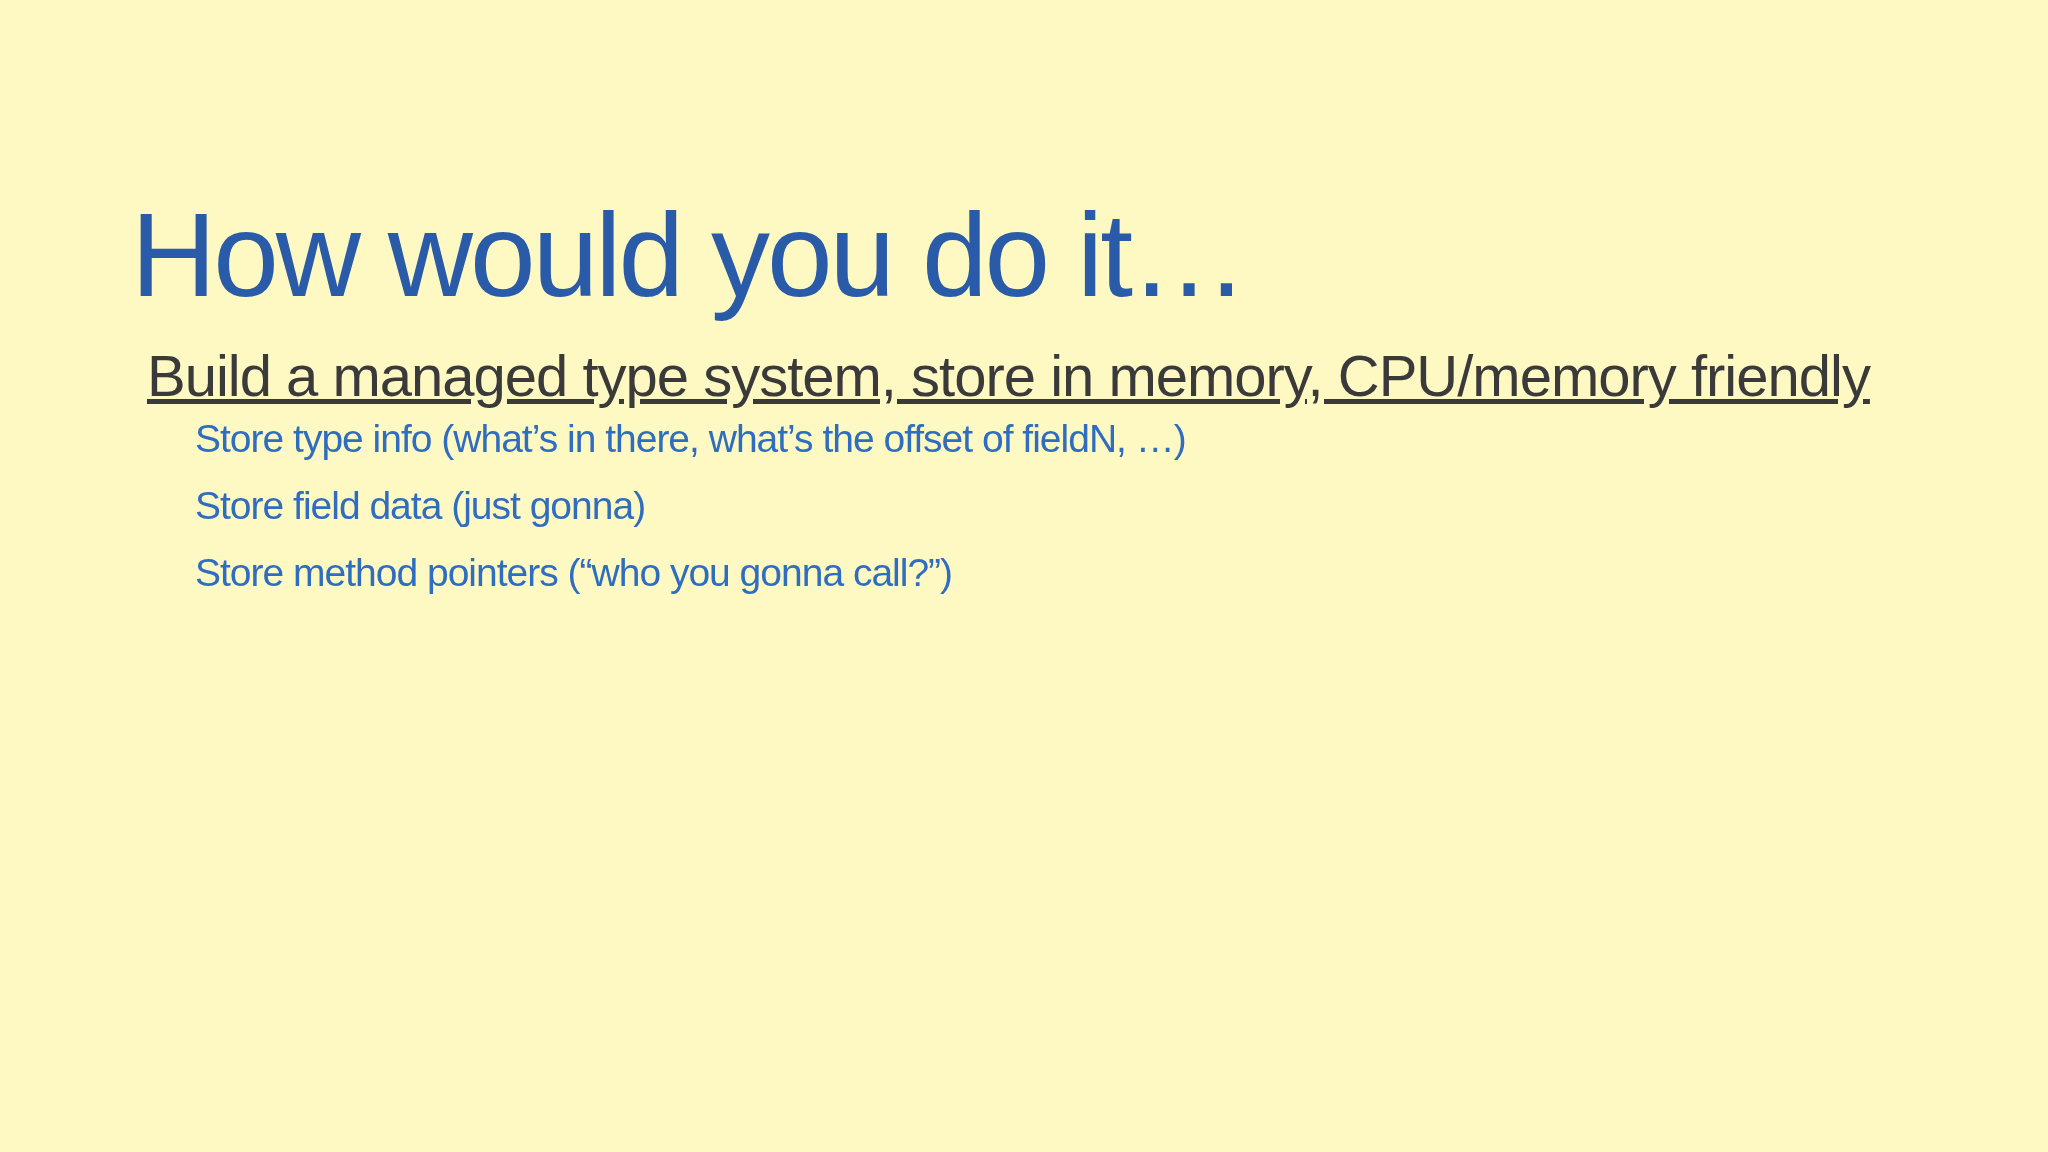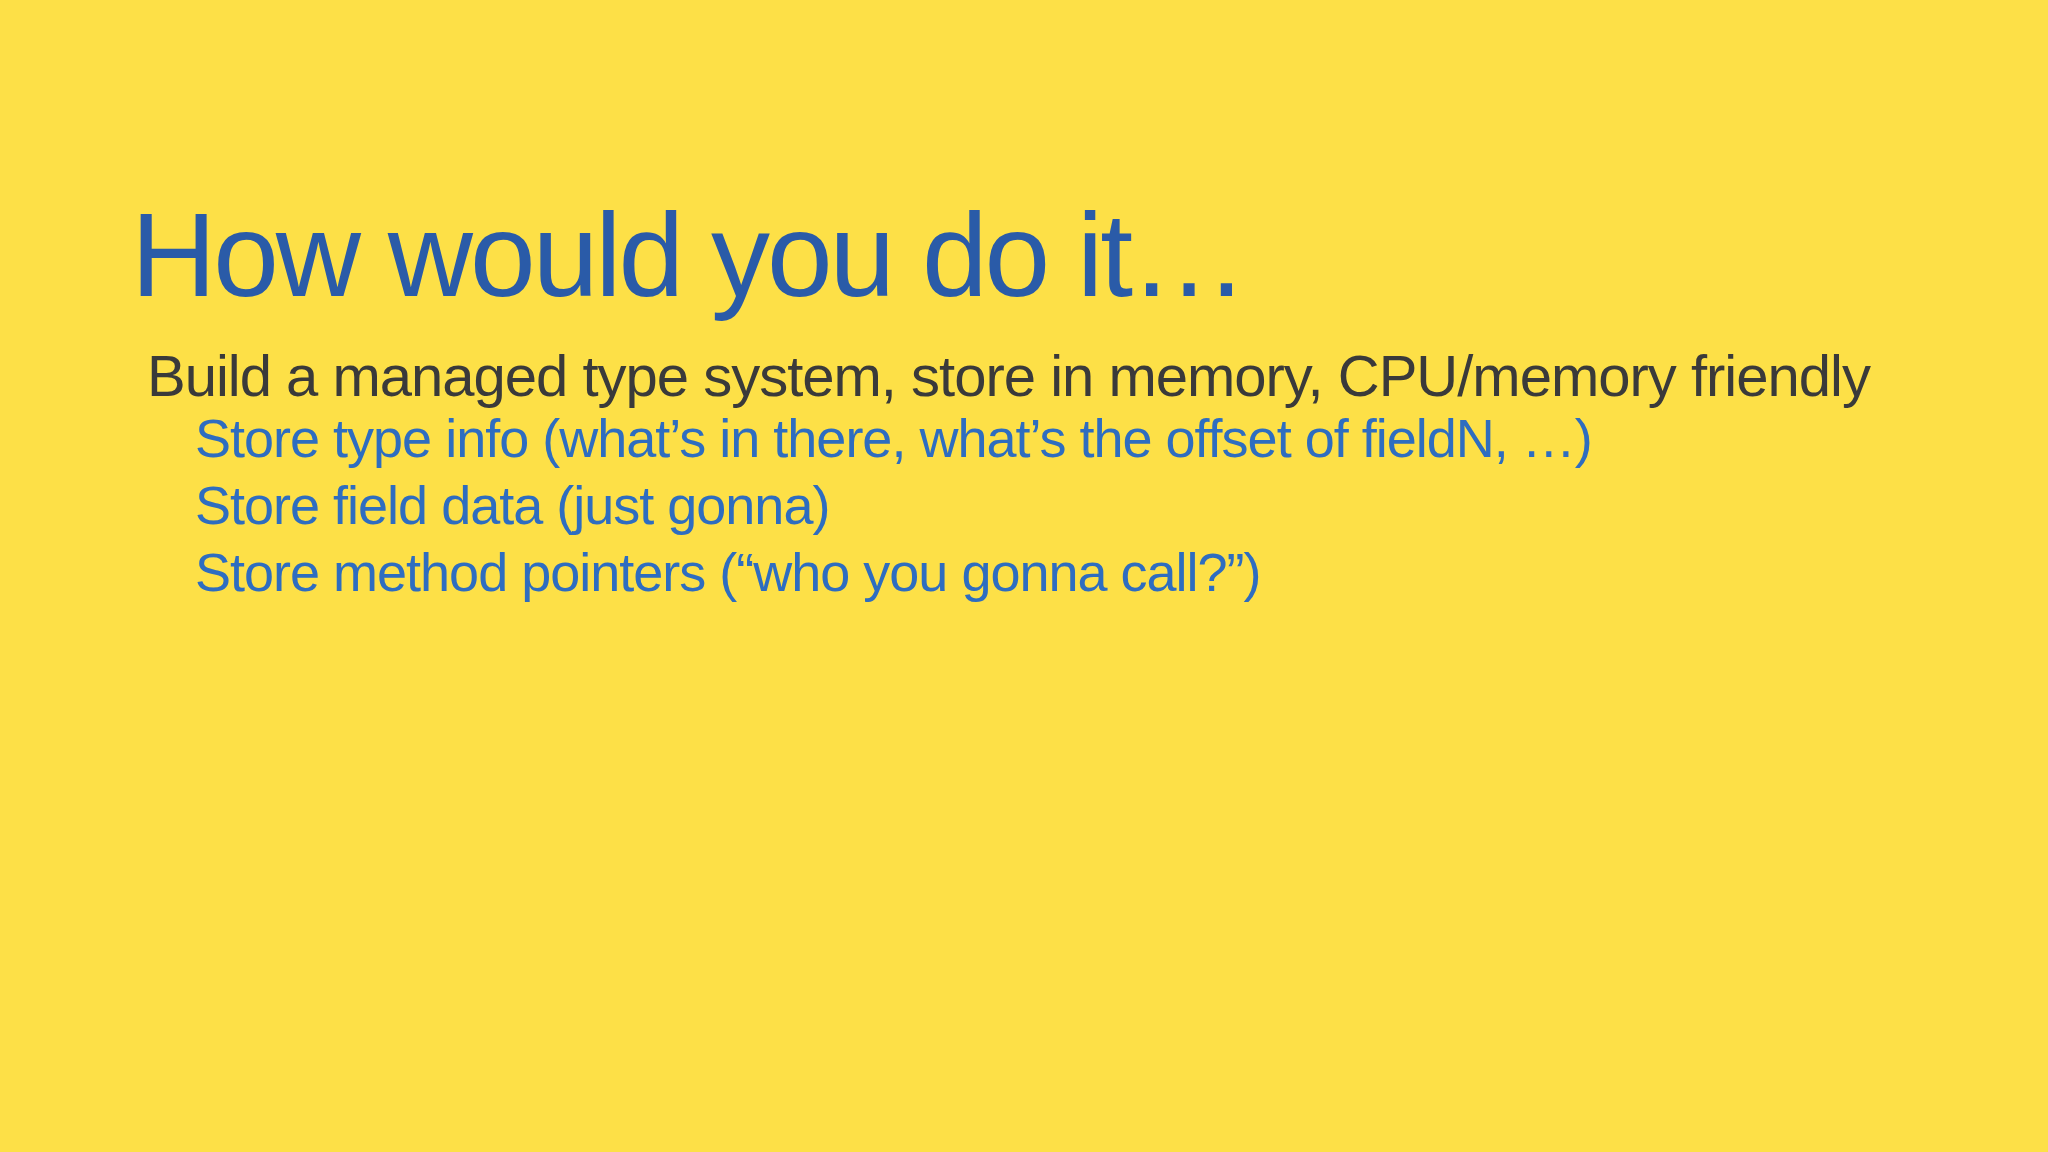--- a/index.html
+++ b/index.html
@@ -4,21 +4,21 @@
 <style>
   html, body {
     margin: 0;
     padding: 0;
     background: #ffffff;
   }
   .slide {
     position: relative;
     width: 2048px;
     height: 1152px;
-    background: #fde047;
+    background: #fef9c3;
     overflow: hidden;
     font-family: "Liberation Sans", "DejaVu Sans", sans-serif;
   }
   .slide-title {
     position: absolute;
     left: 131px;
     top: 117px;
     font-size: 118px;
     font-weight: 300;
     letter-spacing: -3px;
@@ -31,27 +31,28 @@
     left: 147px;
     top: 337px;
     font-weight: 300;
   }
   .body-line {
     font-size: 58px;
     line-height: 78px;
     letter-spacing: -1px;
     color: #3a3a3a;
     white-space: nowrap;
+    text-decoration: underline;
   }
   .bullet-list {
     margin-top: -10px;
     padding-left: 48px;
   }
   .bullet-item {
-    font-size: 54px;
+    font-size: 39px;
     line-height: 67px;
     letter-spacing: -1px;
     color: #2e6dc0;
     white-space: nowrap;
   }
 </style>
 </head>
 <body>
 
 <div class="slide">

